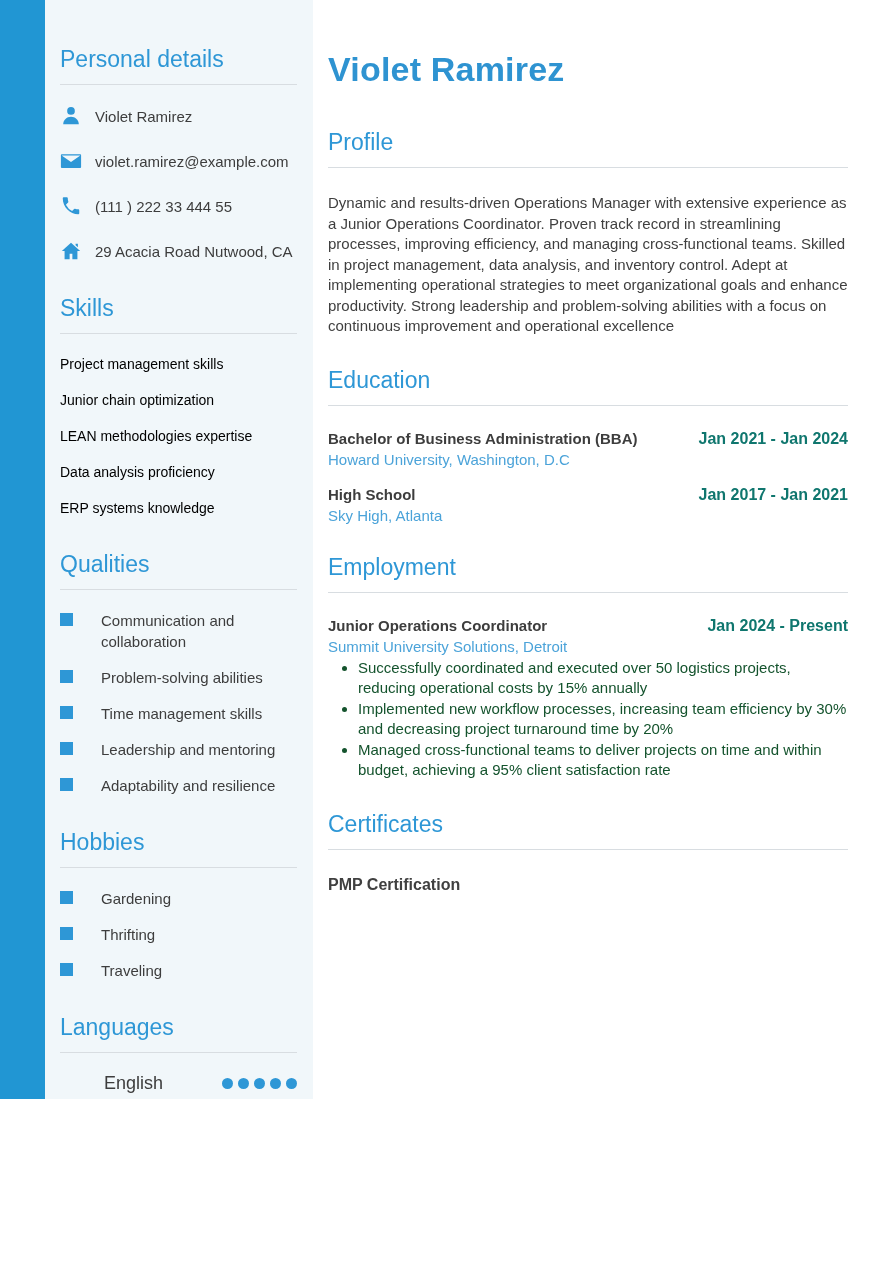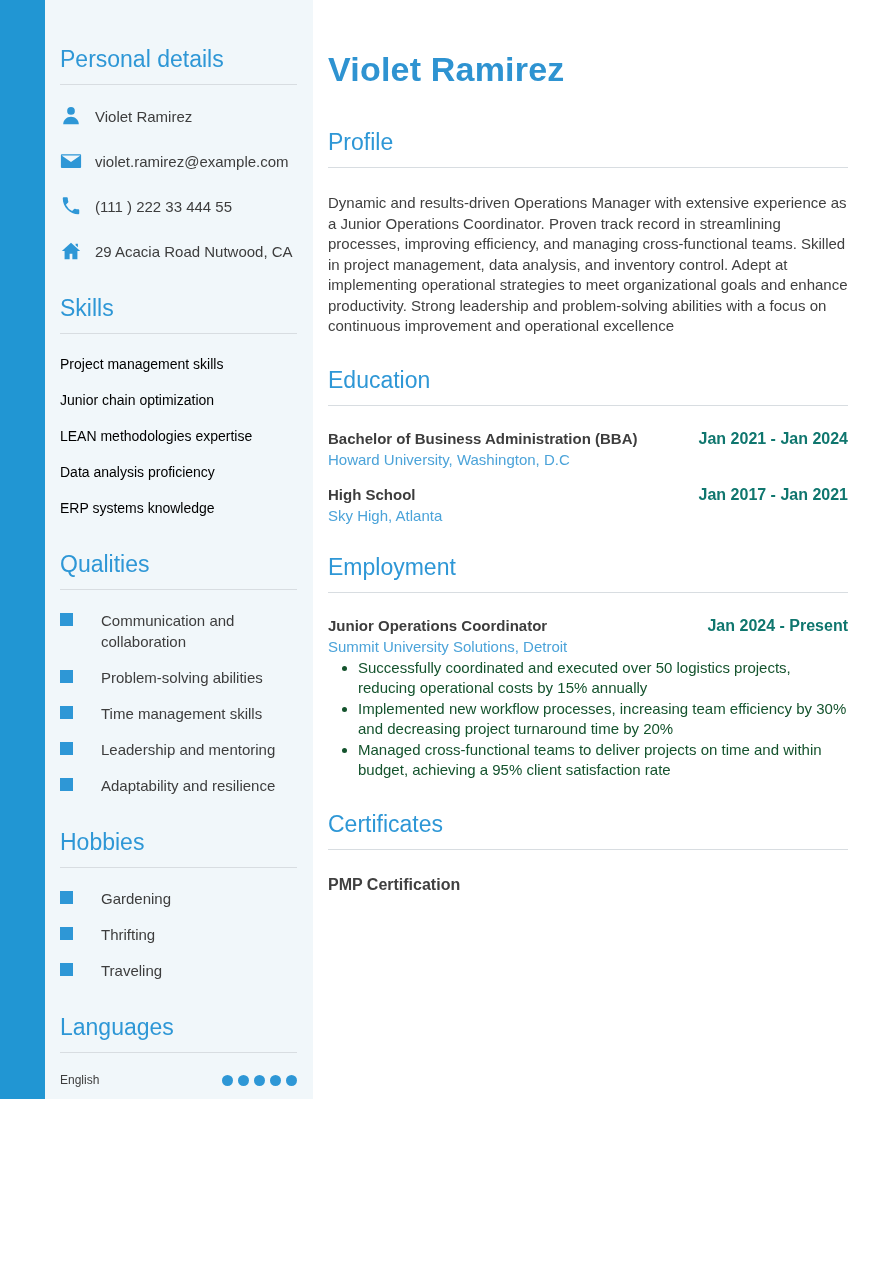--- a/index.html
+++ b/index.html
@@ -73,22 +73,23 @@
   .sq-bullet {
     width: 13px; height: 13px;
     flex: 0 0 13px;
     margin-top: 3px;
     background: #2e97d6;
   }
   .language-row {
     display: flex;
     align-items: center;
     justify-content: space-between;
-    font-size: 12px;
-    color: #3d3d3d;
+    font-size: 18px;
+    color: #3d3d3d;
+    margin-left: 44px;
   }
   .lang-dots { display: flex; gap: 5px; }
   .lang-dot {
     width: 11px; height: 11px;
     border-radius: 50%;
     background: #2e97d6;
   }
   
   .main {
     flex: 1 1 auto;

